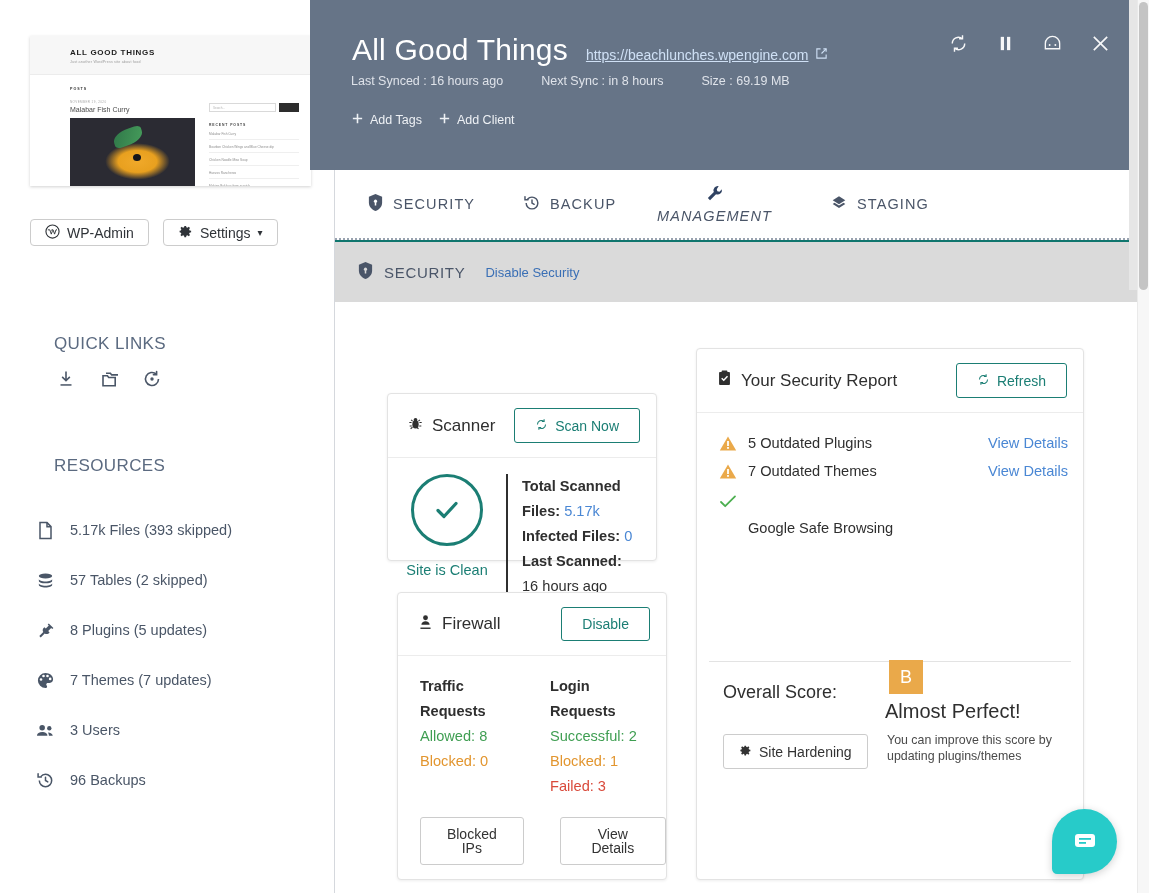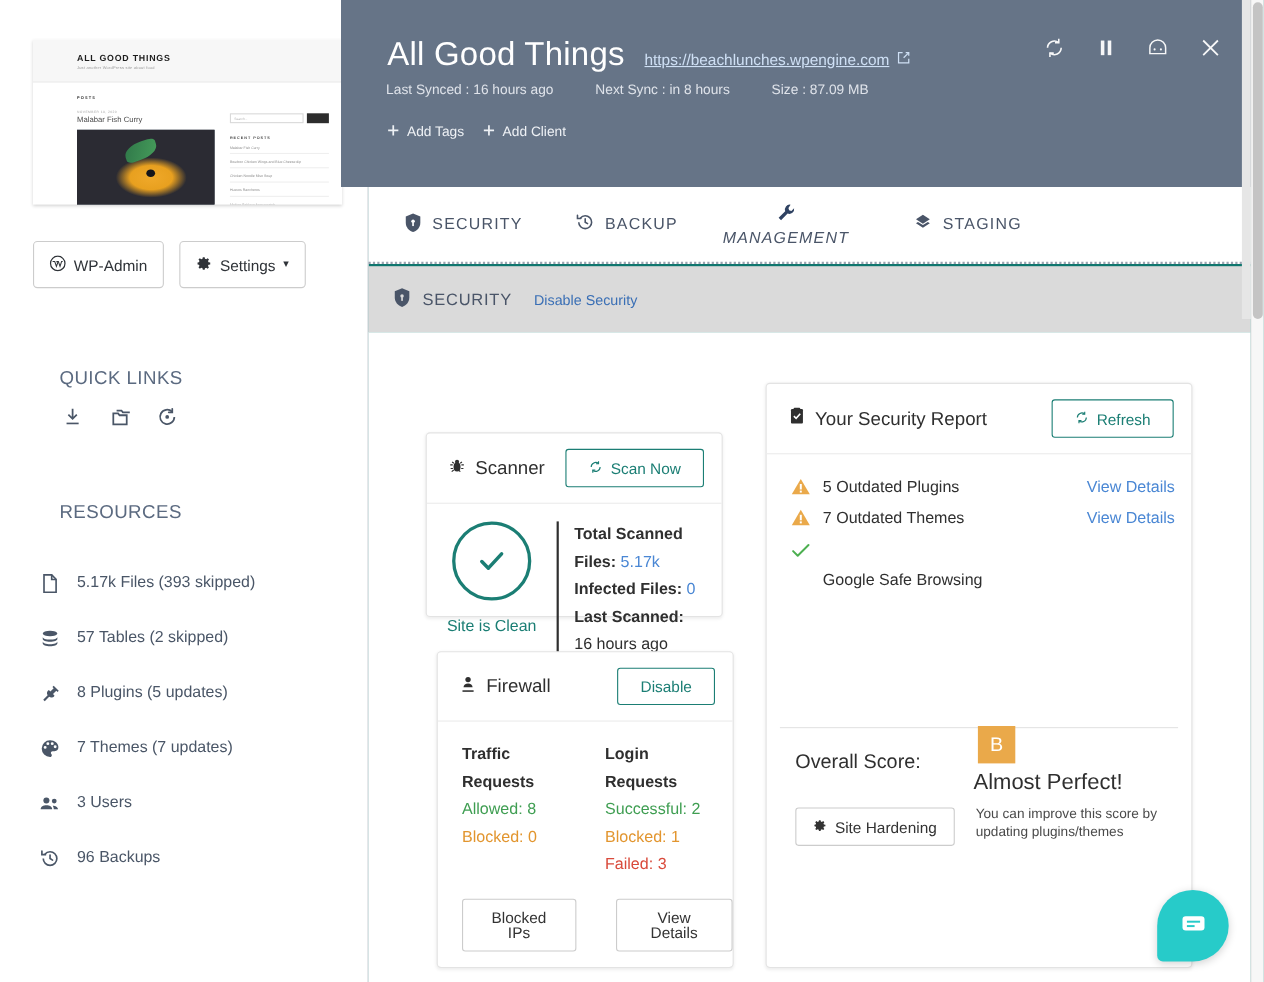--- a/index.html
+++ b/index.html
@@ -59,21 +59,21 @@
   .tb-searchrow { display:flex; align-items:center; gap:3px; }
   .tb-search { flex:1; height:9px; border:1px solid #d9d9d9; background:#fff;
                font-size:3px; color:#b5b5b5; padding-left:3px; line-height:9px;}
   .tb-searchbtn { width:20px; height:9px; background:#2d2d2d; }
   .tb-sec-h { font-size:3.4px; font-weight:bold; letter-spacing:.9px; color:#444; margin-top:11px; }
   .tb-line { font-size:3.2px; color:#8e8e8e; margin-top:5px; border-bottom:1px solid #efefef; padding-bottom:3px;}
 
   .action-btns { position:absolute; left:30px; top:219px; display:flex; gap:14px; }
   .abtn {
     border:1px solid #ccc; background:#fff; border-radius:4px;
-    padding:12px 14px; font-size:14px; color:#2f3338; cursor:pointer;
+    padding:4px 14px; font-size:14px; color:#2f3338; cursor:pointer;
     display:flex; align-items:center; gap:7px; line-height:1;
   }
 
   .sec-head {
     position:absolute; font-size:17px; color:#5b6a80; letter-spacing:.4px;
   }
   .ql-head { left:54px; top:334px; }
   .rs-head { left:54px; top:456px; }
 
   .ql-icons { position:absolute; left:56px; top:369px; display:flex; gap:22px; align-items:center; }
@@ -352,21 +352,21 @@
               <path d="M6 2H2v10h10V8"></path>
               <path d="M9 2h3v3"></path>
               <path d="M12 2L7 7"></path>
             </svg>
         </span>
       </div>
     </div>
     <div class="mh-meta">
       <span>Last Synced : 16 hours ago</span>
       <span>Next Sync : in 8 hours</span>
-      <span>Size : 87.09 MB</span>
+      <span>Size : 69.19 MB</span>
     </div>
     <div class="mh-tags">
       <span class="mh-tag">
         <span>
           <svg width="13" height="13" viewBox="0 0 14 14" stroke="#eef1f5" stroke-width="1.7">
               <path d="M7 2v10M2 7h10"></path>
             </svg>
         </span>
         <span>Add Tags</span>
       </span>

